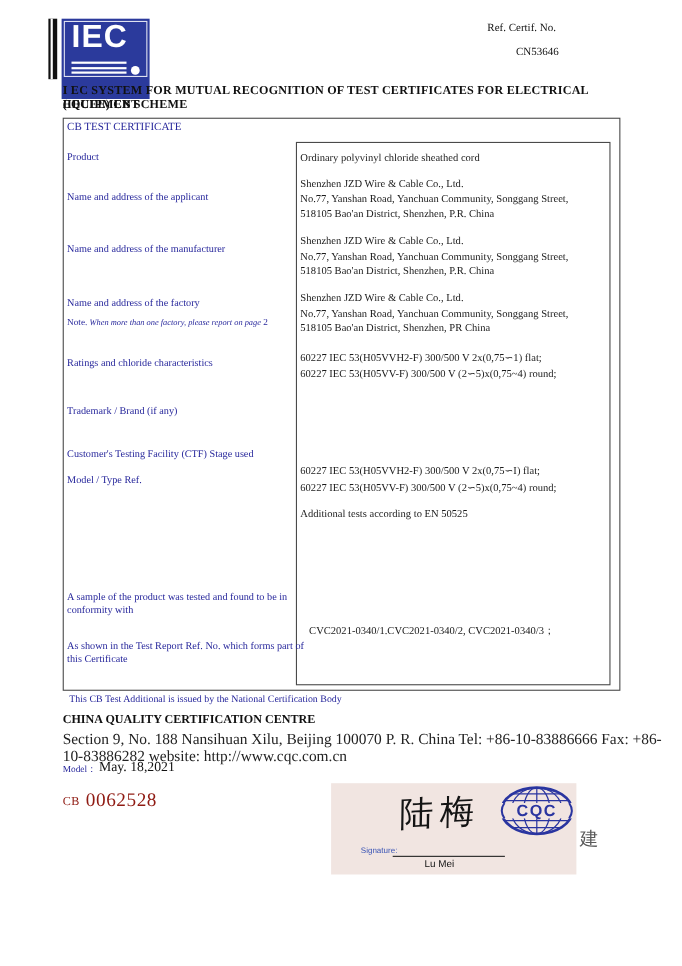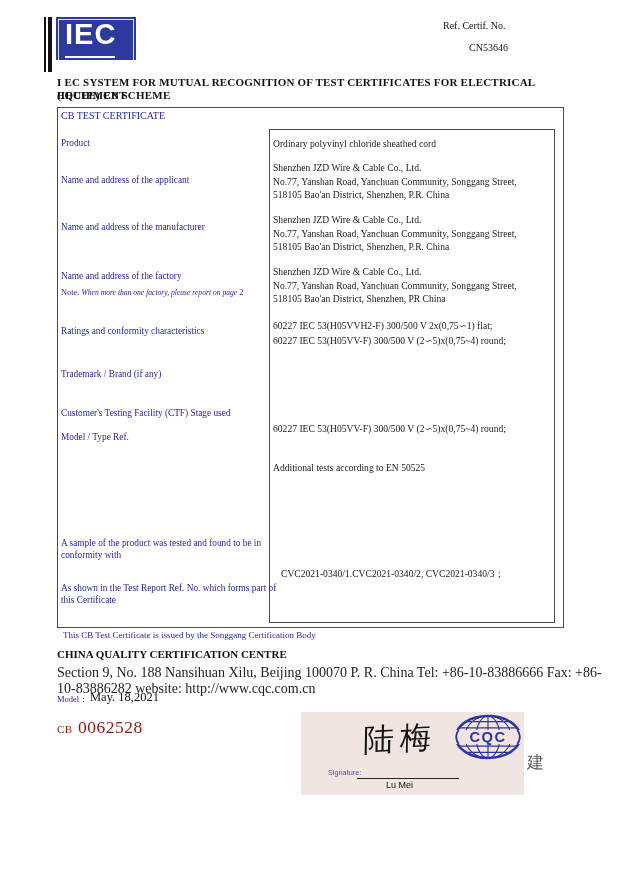--- a/index.html
+++ b/index.html
@@ -18,21 +18,21 @@
   svg text{font-family:"Liberation Sans", sans-serif;}
 </style>
 </head>
 <body>
 
 <div class="page">
 
   <div class="abs" style="left:44px;top:17px;width:92px;height:55px;">
     <div class="abs" style="left:0;top:0;width:8px;height:55px;background:#111;"></div>
     <div class="abs" style="left:2px;top:0;width:2px;height:55px;background:#fff;"></div>
-    <div class="abs" style="left:12px;top:0;width:80px;height:43px;background:#2b3a9c;">
+    <div class="abs" style="left:12px;top:0;width:80px;height:73px;background:#2b3a9c;">
       <div class="abs" style="left:2px;top:2px;width:74px;height:49px;border:1px solid rgba(255,255,255,.85);"></div>
       <span class="abs" style="left:9px;top:1px;color:#fff;font-family:'Liberation Sans',sans-serif;font-weight:bold;font-size:29px;letter-spacing:1px;">IEC</span>
       <div class="abs" style="left:9px;top:39px;width:50px;height:2.4px;background:#fff;"></div>
       <div class="abs" style="left:9px;top:43.5px;width:50px;height:2.4px;background:#fff;"></div>
       <div class="abs" style="left:9px;top:48px;width:50px;height:2.4px;background:#fff;"></div>
       <div class="abs" style="left:63px;top:43px;width:8px;height:8px;border-radius:50%;background:#fff;"></div>
     </div>
   </div>
 
   <div class="abs reftxt" style="left:443px;top:20px;">Ref. Certif. No.</div>
@@ -69,49 +69,50 @@
     <span>Note.</span>
     <span class="note-italic">When more than one factory, please report on page</span>
     <span>2</span>
   </div>
   <div class="abs val" style="left:273px;top:265px;">
     <div>Shenzhen JZD Wire &amp; Cable Co., Ltd.</div>
     <div>No.77, Yanshan Road, Yanchuan Community, Songgang Street,</div>
     <div>518105 Bao'an District, Shenzhen, PR China</div>
   </div>
 
-  <div class="abs lbl" style="left:61px;top:326px;">Ratings and conformity characteristics</div>
+  <div class="abs lbl" style="left:61px;top:326px;">Ratings and chloride characteristics</div>
   <div class="abs val" style="left:273px;top:319px;line-height:14.5px;">
     <div>60227 IEC 53(H05VVH2-F) 300/500 V 2x(0,75∽1) flat;</div>
     <div>60227 IEC 53(H05VV-F) 300/500 V (2∽5)x(0,75~4) round;</div>
   </div>
 
   <div class="abs lbl" style="left:61px;top:369px;">Trademark / Brand (if any)</div>
 
   <div class="abs lbl" style="left:61px;top:408px;">Customer's Testing Facility (CTF) Stage used</div>
 
   <div class="abs lbl" style="left:61px;top:432px;">Model / Type Ref.</div>
   <div class="abs val" style="left:273px;top:422px;line-height:14.5px;">
+    <div>60227 IEC 53(H05VVH2-F) 300/500 V 2x(0,75∽I) flat;</div>
     <div>60227 IEC 53(H05VV-F) 300/500 V (2∽5)x(0,75~4) round;</div>
   </div>
 
   <div class="abs val" style="left:273px;top:461px;">Additional tests according to EN 50525</div>
 
   <div class="abs lbl" style="left:61px;top:538px;">
     <div>A sample of the product was tested and found to be in</div>
     <div>conformity with</div>
   </div>
 
   <div class="abs lbl" style="left:61px;top:583px;">
     <div>As shown in the Test Report Ref. No. which forms part of</div>
     <div>this Certificate</div>
   </div>
   <div class="abs val" style="left:281px;top:567px;">CVC2021-0340/1.CVC2021-0340/2, CVC2021-0340/3；</div>
 
-  <div class="abs lbl" style="left:63px;top:630px;font-size:9px;">This CB Test Certificate is issued by the Songgang Certification Body</div>
+  <div class="abs lbl" style="left:63px;top:630px;font-size:9px;">This CB Test Additional is issued by the National Certification Body</div>
 
   <div class="abs" style="left:57px;top:648px;font-weight:bold;font-size:11px;color:#111;">CHINA QUALITY CERTIFICATION CENTRE</div>
   <div class="abs" style="left:57px;top:665px;font-size:14px;color:#222;">Section 9, No. 188 Nansihuan Xilu, Beijing 100070 P. R. China Tel: +86-10-83886666 Fax: +86-10-83886282 website: http://www.cqc.com.cn</div>
 
   <div class="abs" style="left:57px;top:694px;font-size:8.5px;color:#26269b;">Model：</div>
   <div class="abs" style="left:90px;top:690px;font-size:12.5px;color:#111;">May. 18,2021</div>
 
   <div class="abs" style="left:57px;top:723px;font-size:11px;color:#8f1a12;letter-spacing:.5px;">CB</div>
   <div class="abs" style="left:78px;top:717px;font-size:17.5px;color:#8f1a12;letter-spacing:.5px;">0062528</div>
 

